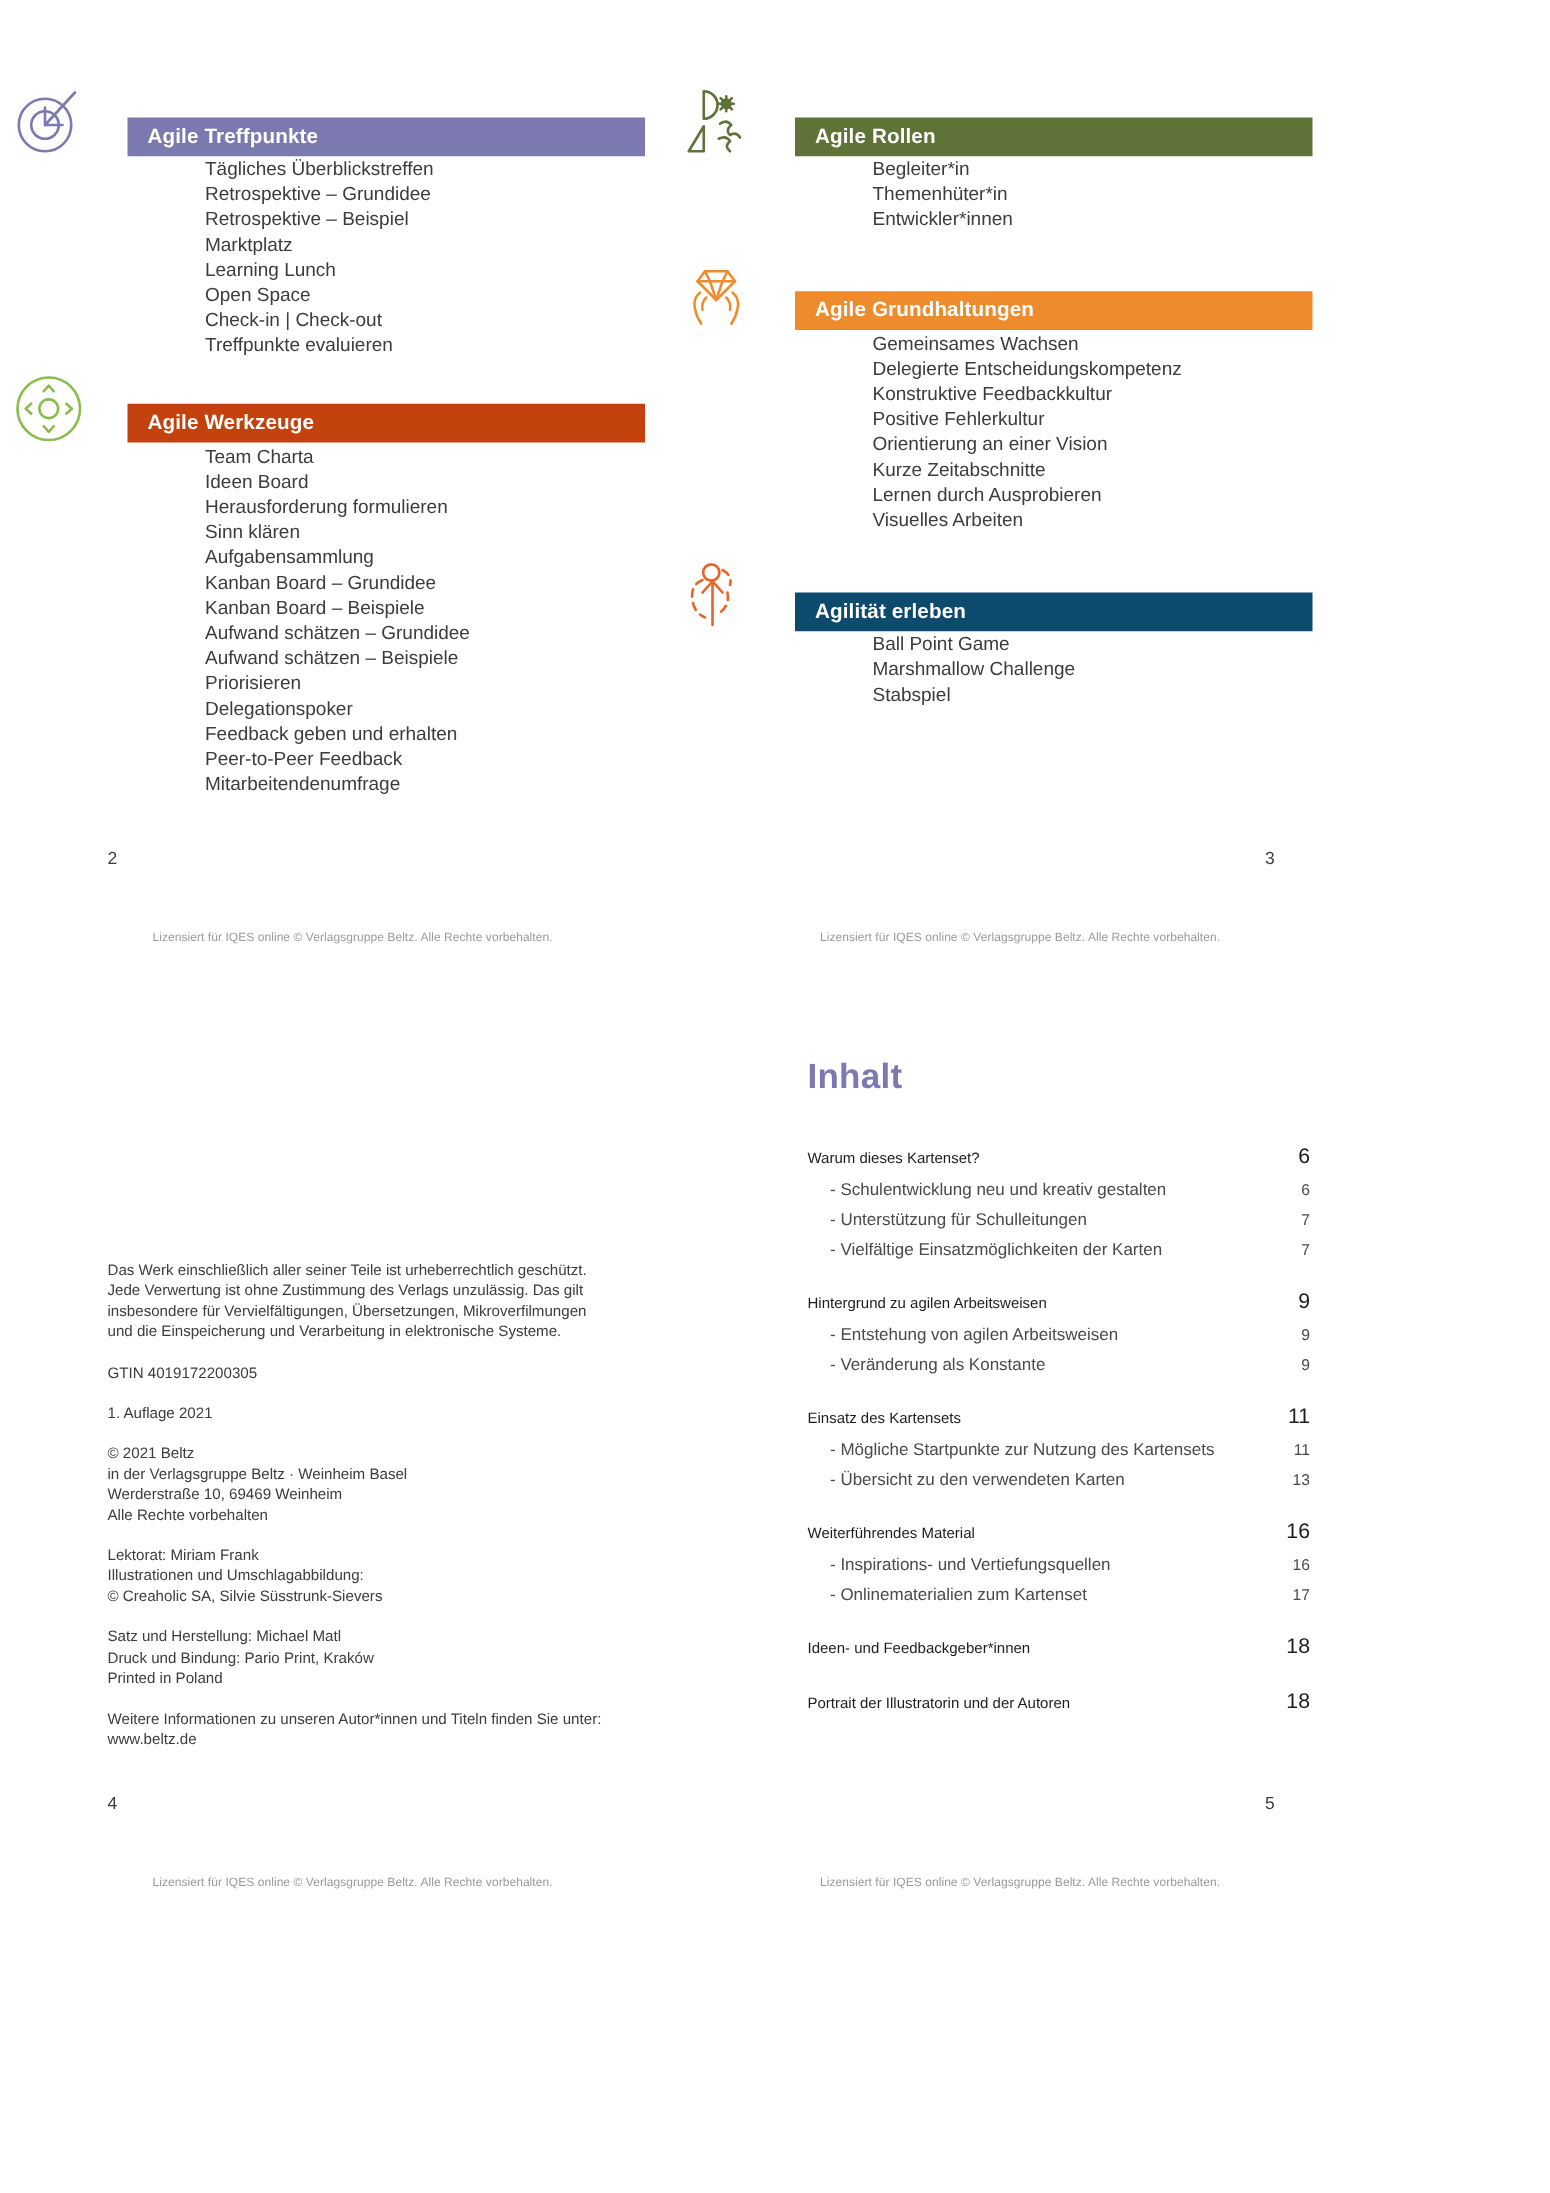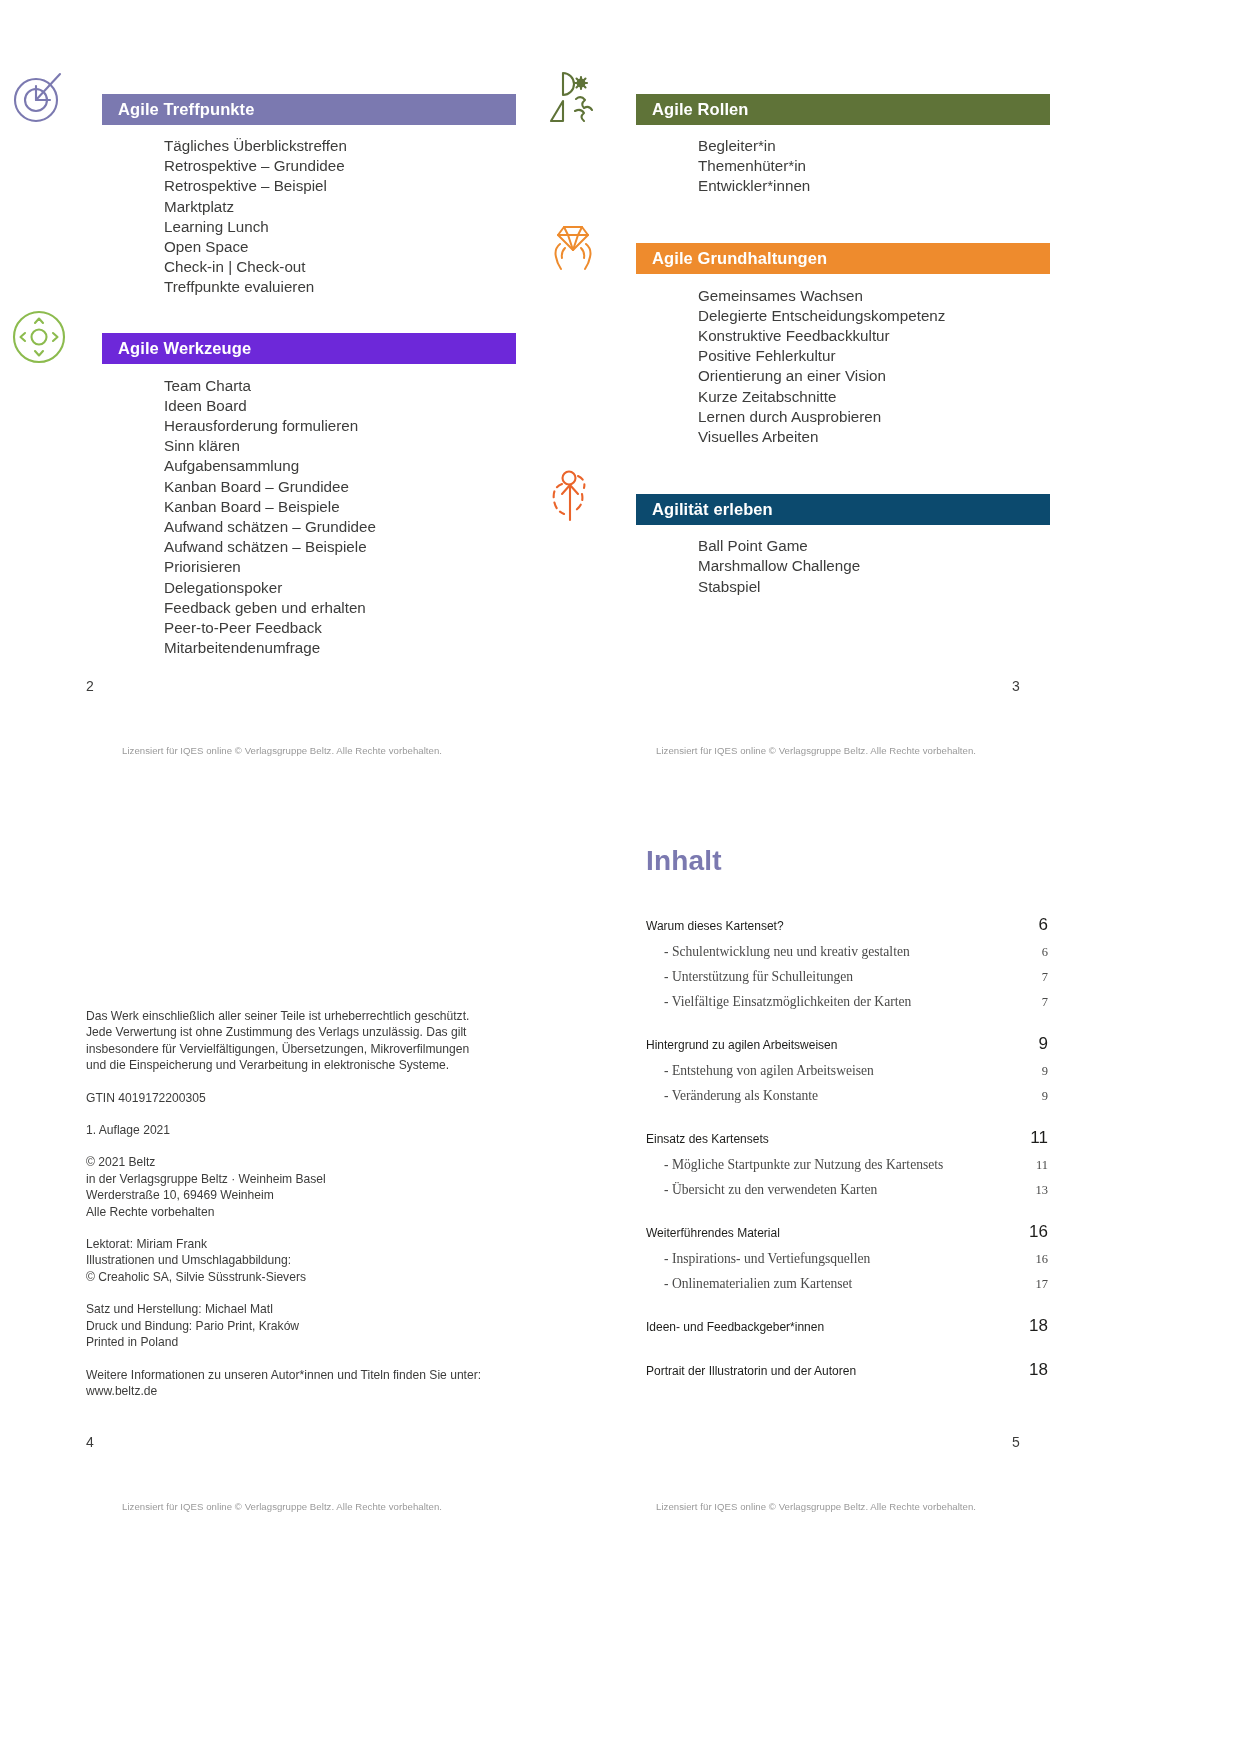--- a/index.html
+++ b/index.html
@@ -28,21 +28,21 @@
   .cat-icon svg { display: block; }
   .cat-bar {
     width: 100%; height: 31px;
     display: flex; align-items: center;
     padding-left: 16px;
   }
   .cat-bar span {
     color: #ffffff; font-weight: bold; font-size: 16.5px;
     letter-spacing: .1px;
   }
-  .cat-list { padding-left: 78px; padding-top: 10px; padding-bottom: 12px; }
+  .cat-list { padding-left: 78px; padding-bottom: 12px; }
   .cat-list li {
     list-style: none; font-size: 15.2px; line-height: 20.2px;
     color: #3c3c3b; white-space: nowrap;
   }
 
   
   .pg-num { position: absolute; font-size: 14px; color: #3c3c3b; }
   .license {
     position: absolute; font-size: 9.6px; color: #9a9a9a;
     letter-spacing: .05px; white-space: nowrap;
@@ -60,21 +60,21 @@
   .toc-title {
     font-size: 28px; font-weight: bold; color: #7b79b0;
     margin-bottom: 38px; letter-spacing: .2px;
   }
   .toc-row {
     display: flex; align-items: baseline; justify-content: space-between;
   }
   .toc-row.main { margin-top: 24px; margin-bottom: 6px; }
   .toc-row.main .lbl { font-size: 12px; color: #1d1d1b; }
   .toc-row.main .pg  { font-size: 17px; color: #1d1d1b; }
-  .toc-row.sub { padding-left: 18px; margin-top: 9px; font-family: Liberation Serif, serif; }
+  .toc-row.sub { padding-left: 18px; margin-top: 9px; }
   .toc-row.sub .lbl { font-size: 13.6px; color: #4a4a49; }
   .toc-row.sub .pg  { font-size: 12.5px; color: #4a4a49; }
   .toc-row .pg { text-align: right; min-width: 26px; }
   .toc-first { margin-top: 0 !important; }
 </style>
 </head>
 <body>
 
 <div class="page">
 
@@ -113,21 +113,21 @@
           <div class="cat-icon">
             <svg width="58" height="58" viewBox="0 0 58 58" fill="none" stroke="#8cbb4e" stroke-width="2.1" stroke-linecap="round" stroke-linejoin="round">
               <circle cx="29" cy="29" r="25"></circle>
               <circle cx="29" cy="29" r="7.5"></circle>
               <path d="M25 15 L29 10.5 L33 15"></path>
               <path d="M25 43 L29 47.5 L33 43"></path>
               <path d="M15 25 L10.5 29 L15 33"></path>
               <path d="M43 25 L47.5 29 L43 33"></path>
             </svg>
           </div>
-          <div class="cat-bar" style="background:#6d28d9;">
+          <div class="cat-bar" style="background:#c2410c;">
             <span>Agile Werkzeuge</span>
           </div>
         </div>
         <ul class="cat-list">
           <li>Team Charta</li>
           <li>Ideen Board</li>
           <li>Herausforderung formulieren</li>
           <li>Sinn klären</li>
           <li>Aufgabensammlung</li>
           <li>Kanban Board – Grundidee</li>

